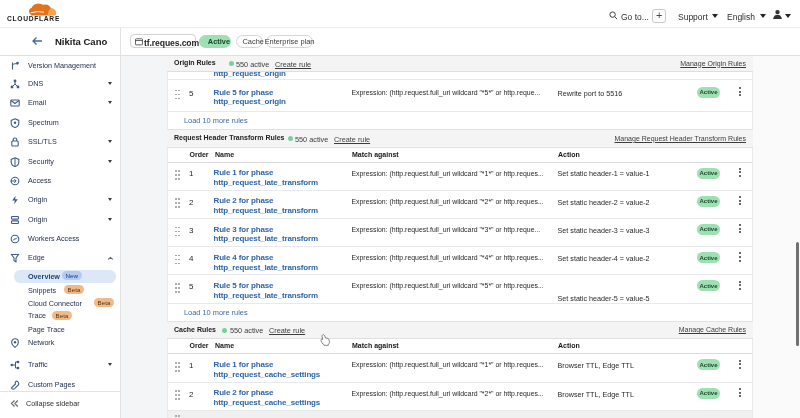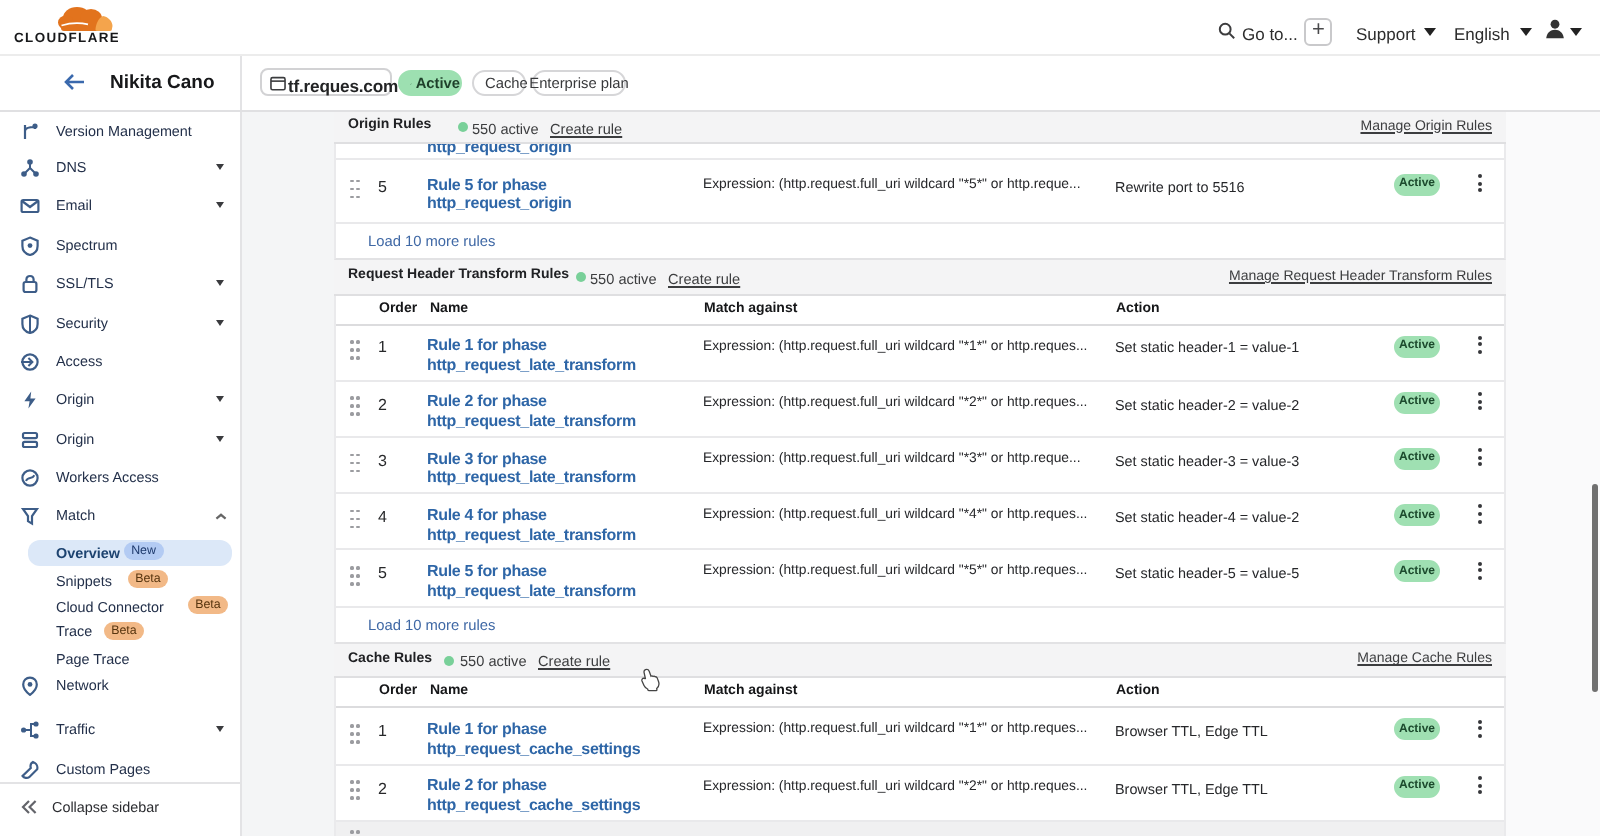--- a/index.html
+++ b/index.html
@@ -172,21 +172,21 @@
   <div class="sit" style="top:159.5px;">Origin</div>
   <div class="abs" style="left:108px;top:162.5px;width:0;height:0;border-left:2.6px solid transparent;border-right:2.6px solid transparent;border-top:3.4px solid #3a3b3e;"></div>
   <svg class="sic" style="left:10px;top:179px;" width="10" height="10" viewBox="0 0 10 10">
       <circle cx="5" cy="5" r="3.8" fill="none" stroke="#3d5d88" stroke-width="1.1"></circle>
       <path d="M3 6.5 C4 4 6 6 7.2 3.6" fill="none" stroke="#3d5d88" stroke-width="1"></path>
     </svg>
   <div class="sit" style="top:179px;">Workers Access</div>
   <svg class="sic" style="left:10px;top:198px;" width="10" height="10" viewBox="0 0 10 10">
       <path d="M1.5 1.5 H8.5 L6 5 V8.8 L4 7.6 V5 Z" fill="none" stroke="#3d5d88" stroke-width="1.1"></path>
     </svg>
-  <div class="sit" style="top:198px;">Match</div>
+  <div class="sit" style="top:198px;">Edge</div>
   <svg class="car" style="left:107px;top:200px;" width="7" height="7" viewBox="0 0 7 7">
       <path d="M1.2 4.3 L3.5 2.4 L5.8 4.3" fill="none" stroke="#666" stroke-width="1.1"></path>
     </svg>
   <div class="abs" style="left:14px;top:215px;width:102px;height:12.5px;border-radius:6px;background:#dce8f8;"></div>
   <div class="sub" style="top:216.5px;font-weight:bold;color:#1d4370;">Overview</div>
   <div class="badge" style="left:62px;top:216px;background:#b3cbf3;color:#1e3a6d;">New</div>
   <div class="sub" style="top:230.5px;">Snippets</div>
   <div class="badge beta" style="left:64px;top:230px;">Beta</div>
   <div class="sub" style="top:243.5px;">Cloud Connector</div>
   <div class="badge beta" style="left:94px;top:243px;">Beta</div>
@@ -352,21 +352,21 @@
           <div class="ddot" style="left:0.0px;top:0px;"></div>
           <div class="ddot" style="left:3.4px;top:0px;"></div>
           <div class="ddot" style="left:0.0px;top:4px;"></div>
           <div class="ddot" style="left:3.4px;top:4px;"></div>
           <div class="ddot" style="left:0.0px;top:8px;"></div>
           <div class="ddot" style="left:3.4px;top:8px;"></div>
         </div>
     <div class="ord" style="top:6.8px;">5</div>
     <div class="rname" style="top:5.6px;">Rule 5 for phase<br>http_request_late_transform</div>
     <div class="rexpr" style="top:6.9px;">Expression: (http.request.full_uri wildcard "*5*" or http.reques...</div>
-    <div class="ract" style="top:7px;text-align:center;">Set static header-5 = value-5</div>
+    <div class="ract" style="top:19px;text-align:center;">Set static header-5 = value-5</div>
     <div class="apill" style="top:4.9px;">Active</div>
     <div class="kebab" style="top:5.2px;">
           <div class="kdot" style="top:0.0px;"></div>
           <div class="kdot" style="top:3.6px;"></div>
           <div class="kdot" style="top:7.2px;"></div>
         </div>
   </div>
   <div class="loadmore" style="top:160.3px;">Load 10 more rules</div>
   </div>
   <div class="sechead" style="top:266.6px;height:17.4px;">

